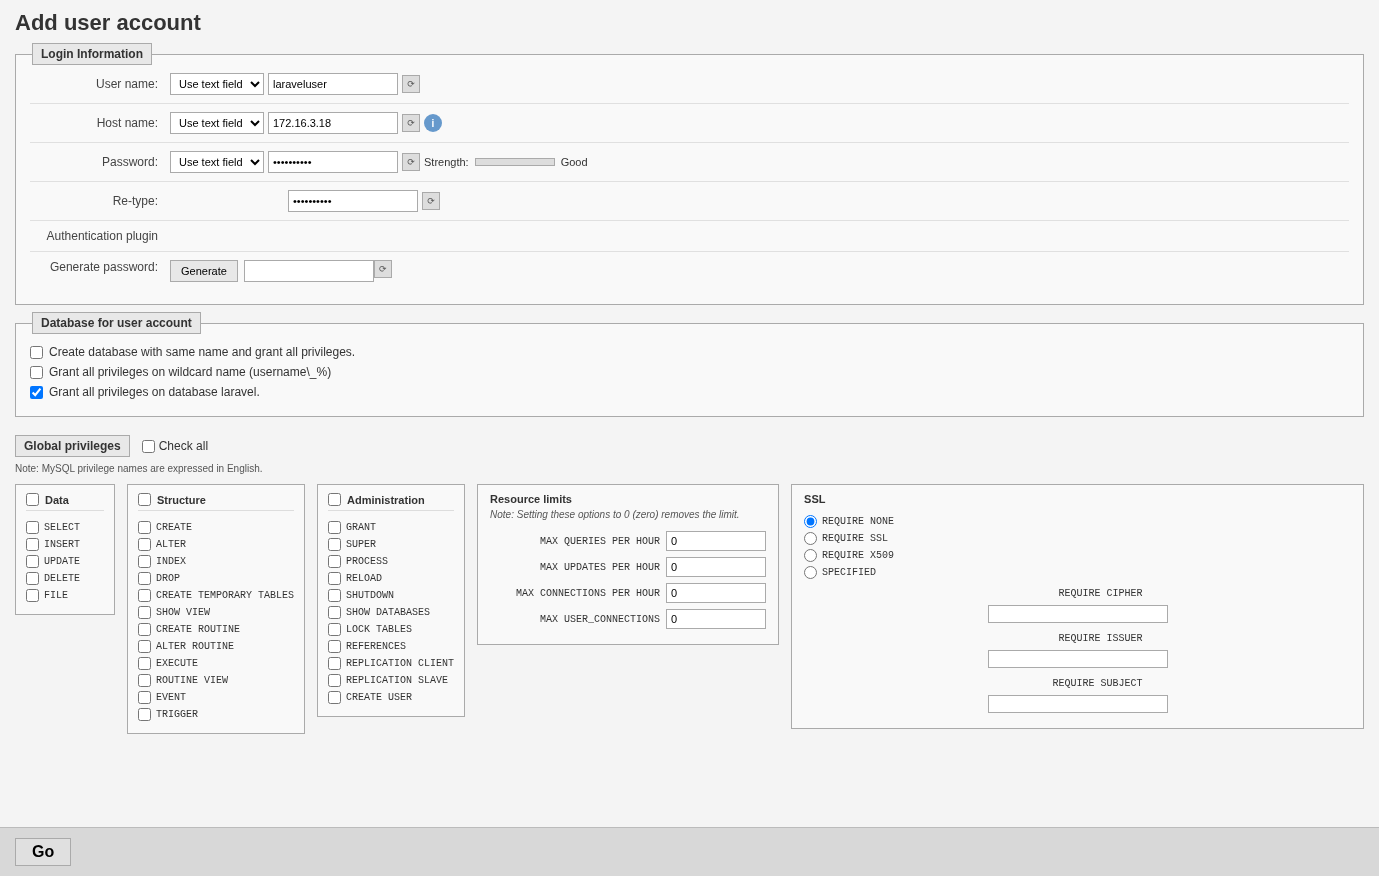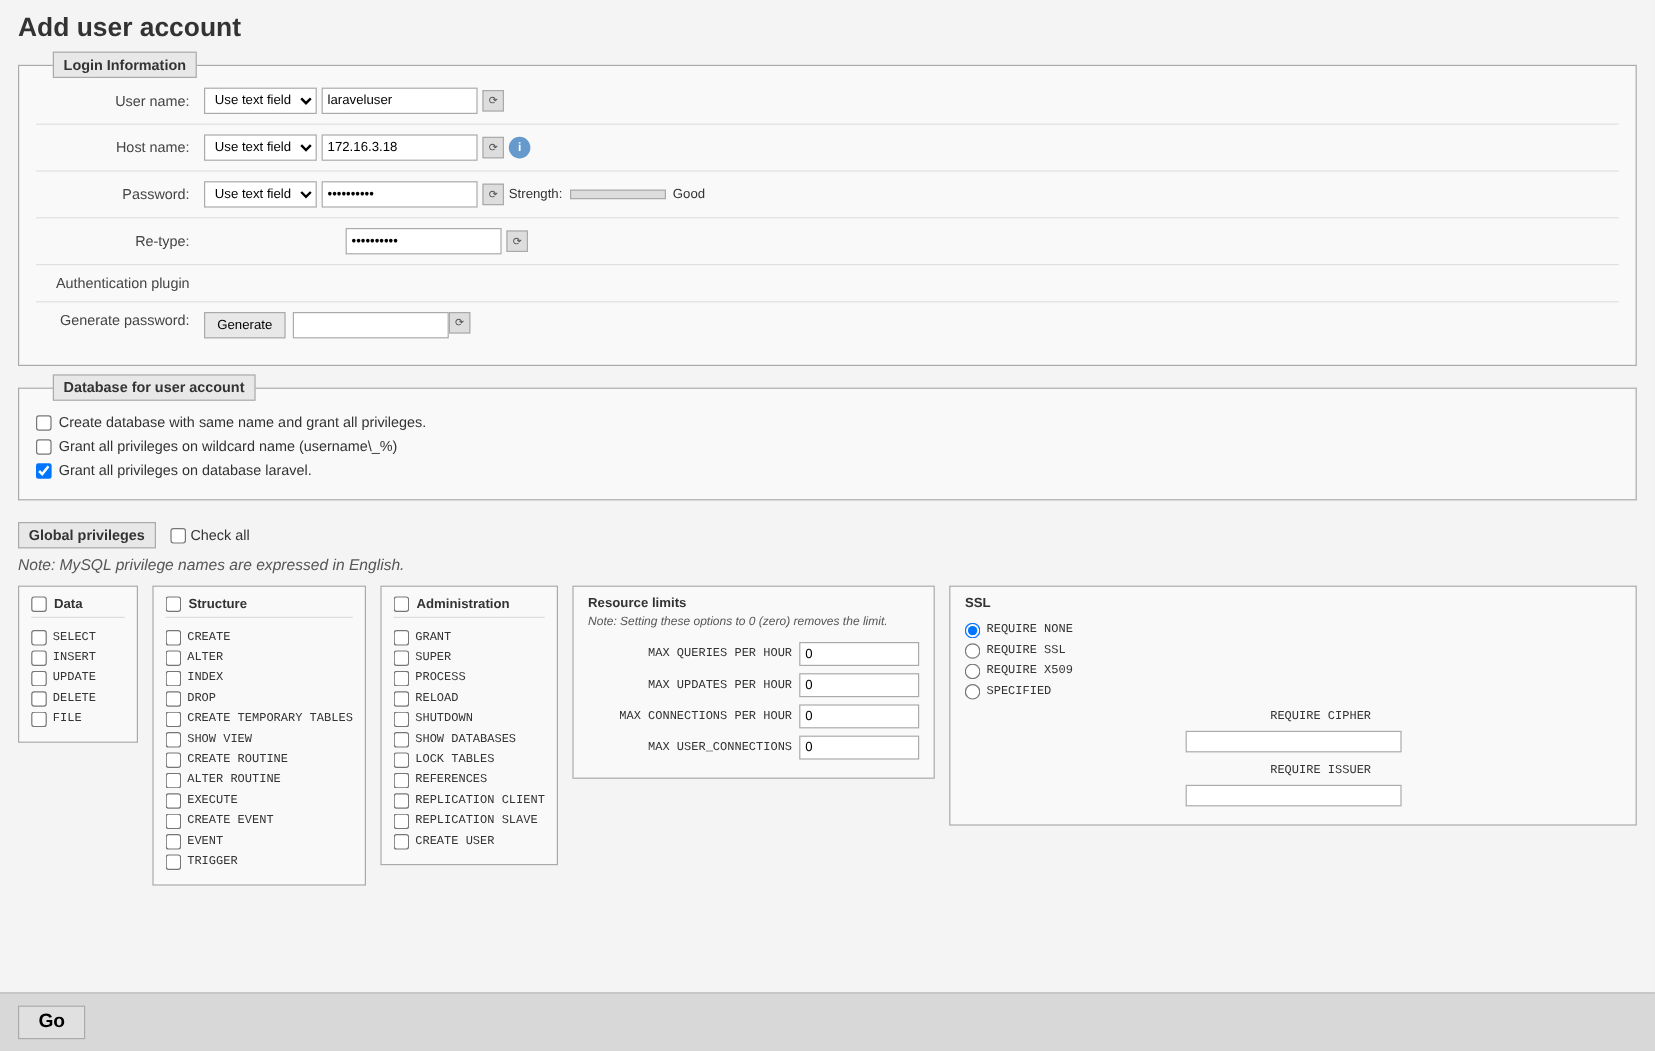--- a/index.html
+++ b/index.html
@@ -30,21 +30,21 @@
       position: relative;
     }
     .section-legend {
       font-size: 12px;
       font-weight: bold;
       background: #e8e8e8;
       border: 1px solid #aaa;
       padding: 3px 8px;
       position: absolute;
       top: -12px;
-      left: 28px;
+      left: 16px;
       white-space: nowrap;
     }
     
     .form-row {
       display: flex;
       align-items: center;
       padding: 8px 0;
       border-bottom: 1px solid #e0e0e0;
     }
     .form-row:last-child { border-bottom: none; }
@@ -158,22 +158,21 @@
       border: 1px solid #aaa;
       padding: 3px 8px;
     }
     .check-all-label {
       display: flex;
       align-items: center;
       gap: 4px;
       font-size: 12px;
     }
     .note-text {
-      font-size: 13px;
-      font-style: italic;
+      font-size: 10px;
       color: #555;
       margin-bottom: 10px;
     }
     .priv-box {
       border: 1px solid #aaa;
       background: #f9f9f9;
       padding: 8px 10px 10px 10px;
       min-width: 100px;
       position: relative;
     }
@@ -495,21 +494,21 @@
           <div class="priv-item">
               <input type="checkbox" style="">
               <span>ALTER ROUTINE</span>
             </div>
           <div class="priv-item">
               <input type="checkbox" style="">
               <span>EXECUTE</span>
             </div>
           <div class="priv-item">
               <input type="checkbox" style="">
-              <span>CREATE EVENT</span>
+              <span>ROUTINE VIEW</span>
             </div>
           <div class="priv-item">
               <input type="checkbox" style="">
               <span>EVENT</span>
             </div>
           <div class="priv-item">
               <input type="checkbox" style="">
               <span>TRIGGER</span>
             </div>
         </div>
@@ -610,20 +609,24 @@
           </div>
         </div>
         <div class="ssl-input-row">
           <label>REQUIRE CIPHER</label>
           <input type="text" value="" style="">
         </div>
         <div class="ssl-input-row">
           <label>REQUIRE ISSUER</label>
           <input type="text" value="" style="">
         </div>
+        <div class="ssl-input-row">
+          <label>REQUIRE SUBJECT</label>
+          <input type="text" value="" style="">
+        </div>
       </div>
 
     </div>
   </div>
 
 </div>
 
 <div class="footer-bar">
   <button class="go-btn">Go</button>
 </div>

